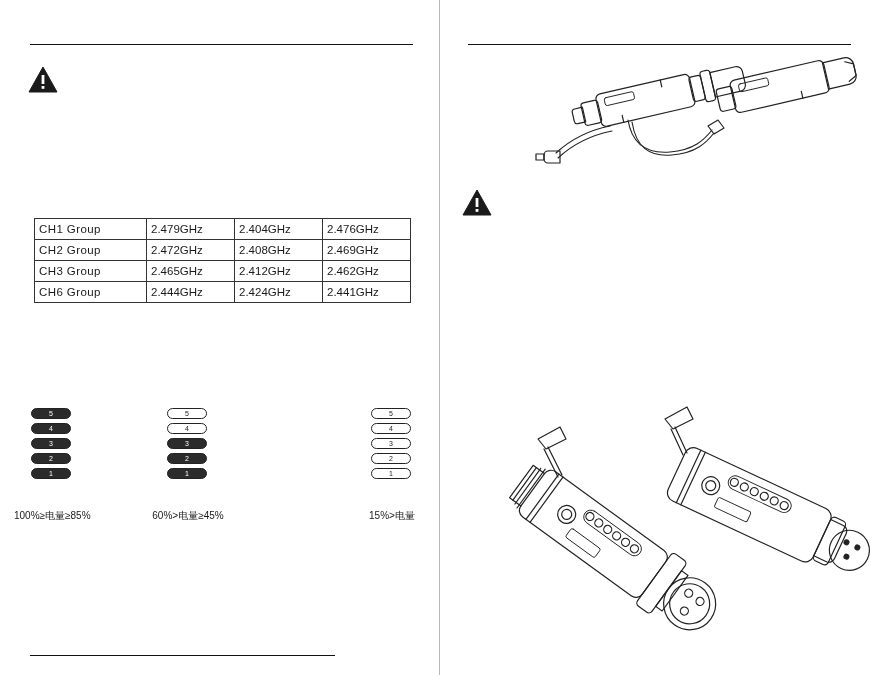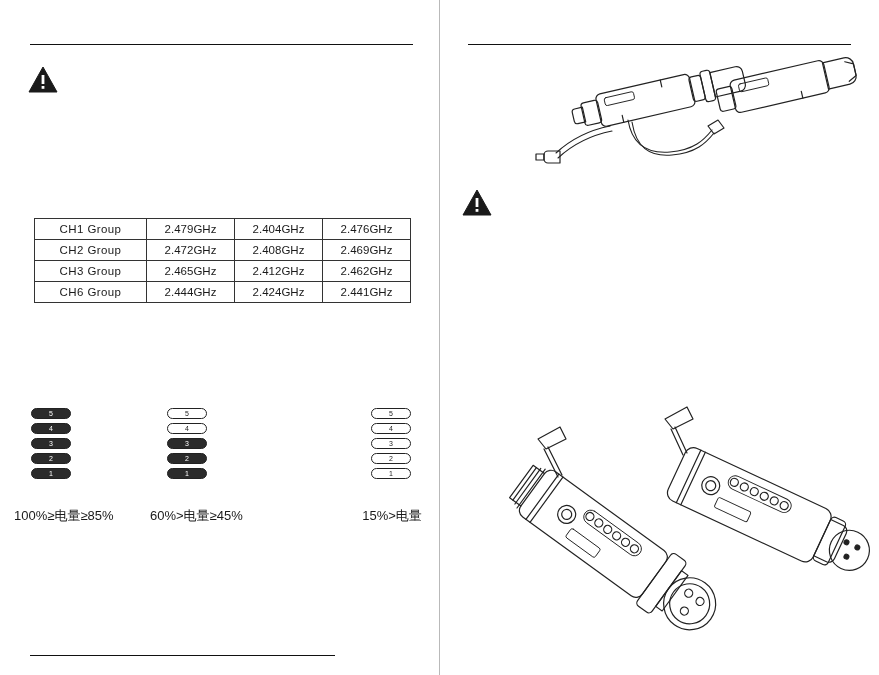--- a/index.html
+++ b/index.html
@@ -79,21 +79,20 @@
     position: absolute;
     left: 34px;
     top: 218px;
     width: 377px;
     border-collapse: collapse;
     font-size: 11.5px;
   }
   .freq-table td {
     border: 1px solid #333;
     height: 20px;
-    text-align: center;
     padding: 0 4px;
     white-space: nowrap;
   }
   .freq-table td.group-cell {
     width: 103px;
     letter-spacing: 0.4px;
   }
 
   
   .batt-area {
@@ -139,21 +138,21 @@
   }
   .batt-cell.filled .batt-num { color: #ffffff; }
   .batt-cell.empty .batt-num { color: #222222; }
 
   .batt-caption {
     position: absolute;
     top: 102px;
     left: -4px;
     width: 76px;
     text-align: center;
-    font-size: 13px;
+    font-size: 10px;
     line-height: 11px;
     white-space: nowrap;
   }
 
   
   .illus {
     position: absolute;
   }
   .illus-top {
     left: 20px;

